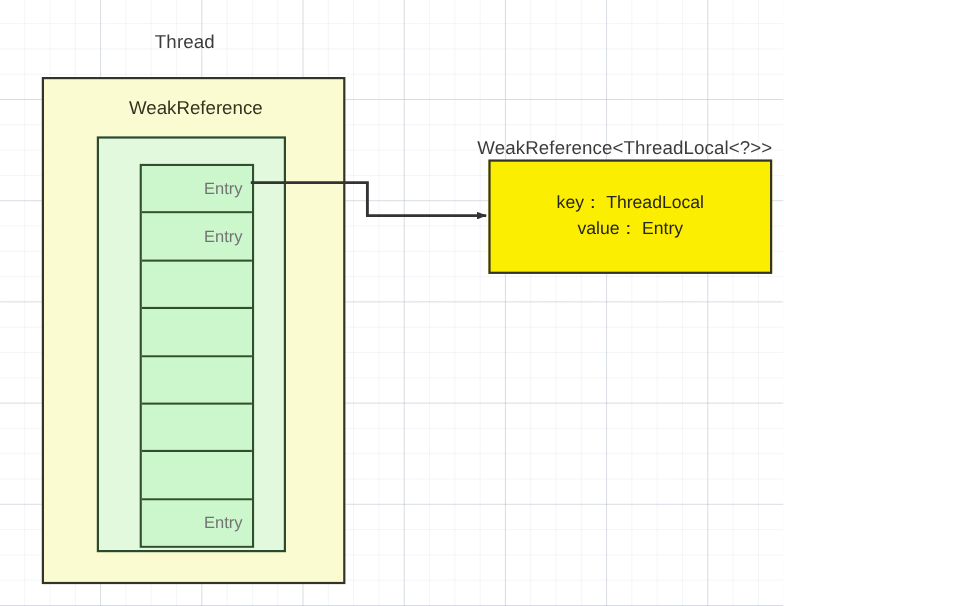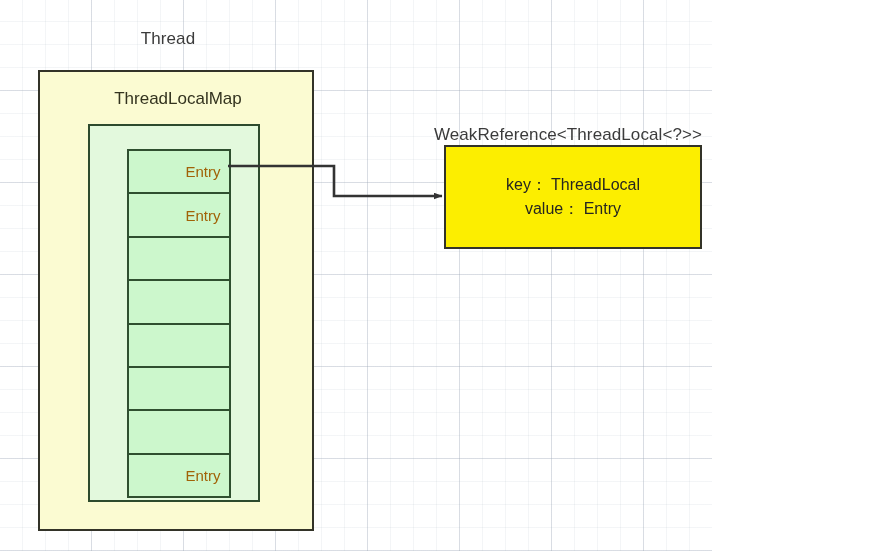--- a/index.html
+++ b/index.html
@@ -104,21 +104,21 @@
   }
   .entry-cell {
     flex: 1 1 0;
     box-sizing: border-box;
     background: #ccf7cc;
     border-bottom: 2px solid #2f4f2f;
     display: flex;
     align-items: center;
     justify-content: center;
     font-size: 15px;
-    color: #a16207;
+    color: #737373;
     white-space: pre;
     padding-left: 48px;
   }
   .entry-cell:last-child { border-bottom: none; }
 
   
   #entry-connector {
     position: absolute;
     left: 220px;
     top: 150px;
@@ -157,21 +157,21 @@
 <div id="diagram-canvas">
 
   <div class="free-label" id="thread-title">Thread</div>
 
   <div class="free-label" id="entry-class-caption">
     <span class="cap-line">WeakReference&lt;ThreadLocal&lt;?&gt;&gt;</span>
   </div>
 
   <div id="thread-box">
 
-    <div id="threadlocalmap-title">ThreadLocalMap</div>
+    <div id="threadlocalmap-title">WeakReference</div>
 
     <div id="threadlocalmap-box">
 
       <div id="entry-table">
         <div class="entry-cell">Entry</div>
         <div class="entry-cell">Entry</div>
         <div class="entry-cell"></div>
         <div class="entry-cell"></div>
         <div class="entry-cell"></div>
         <div class="entry-cell"></div>

